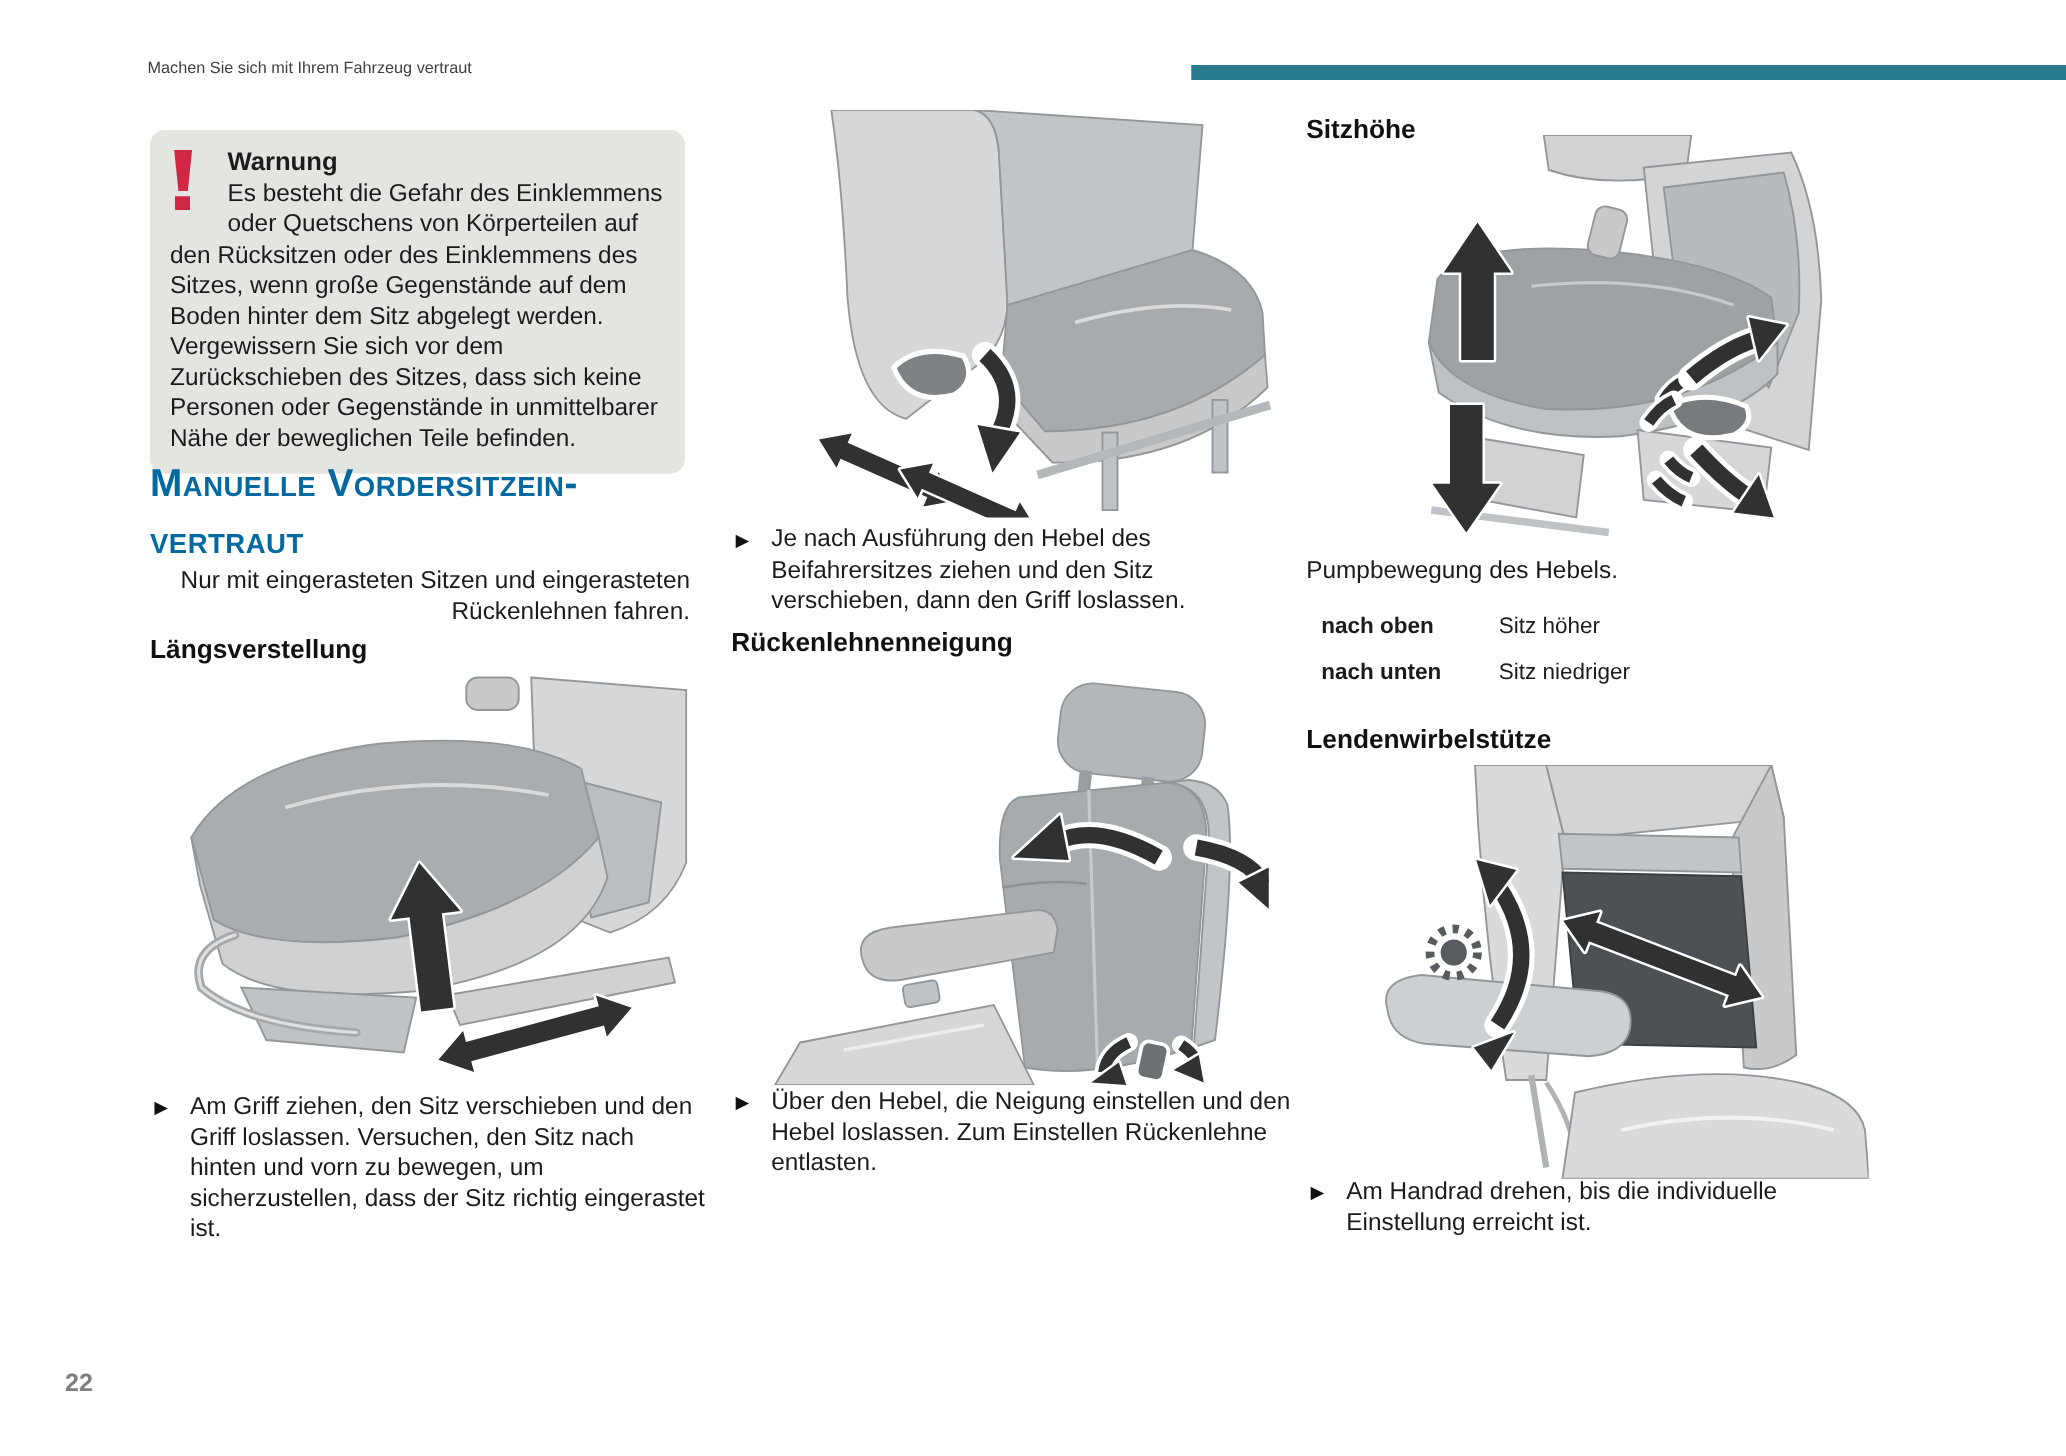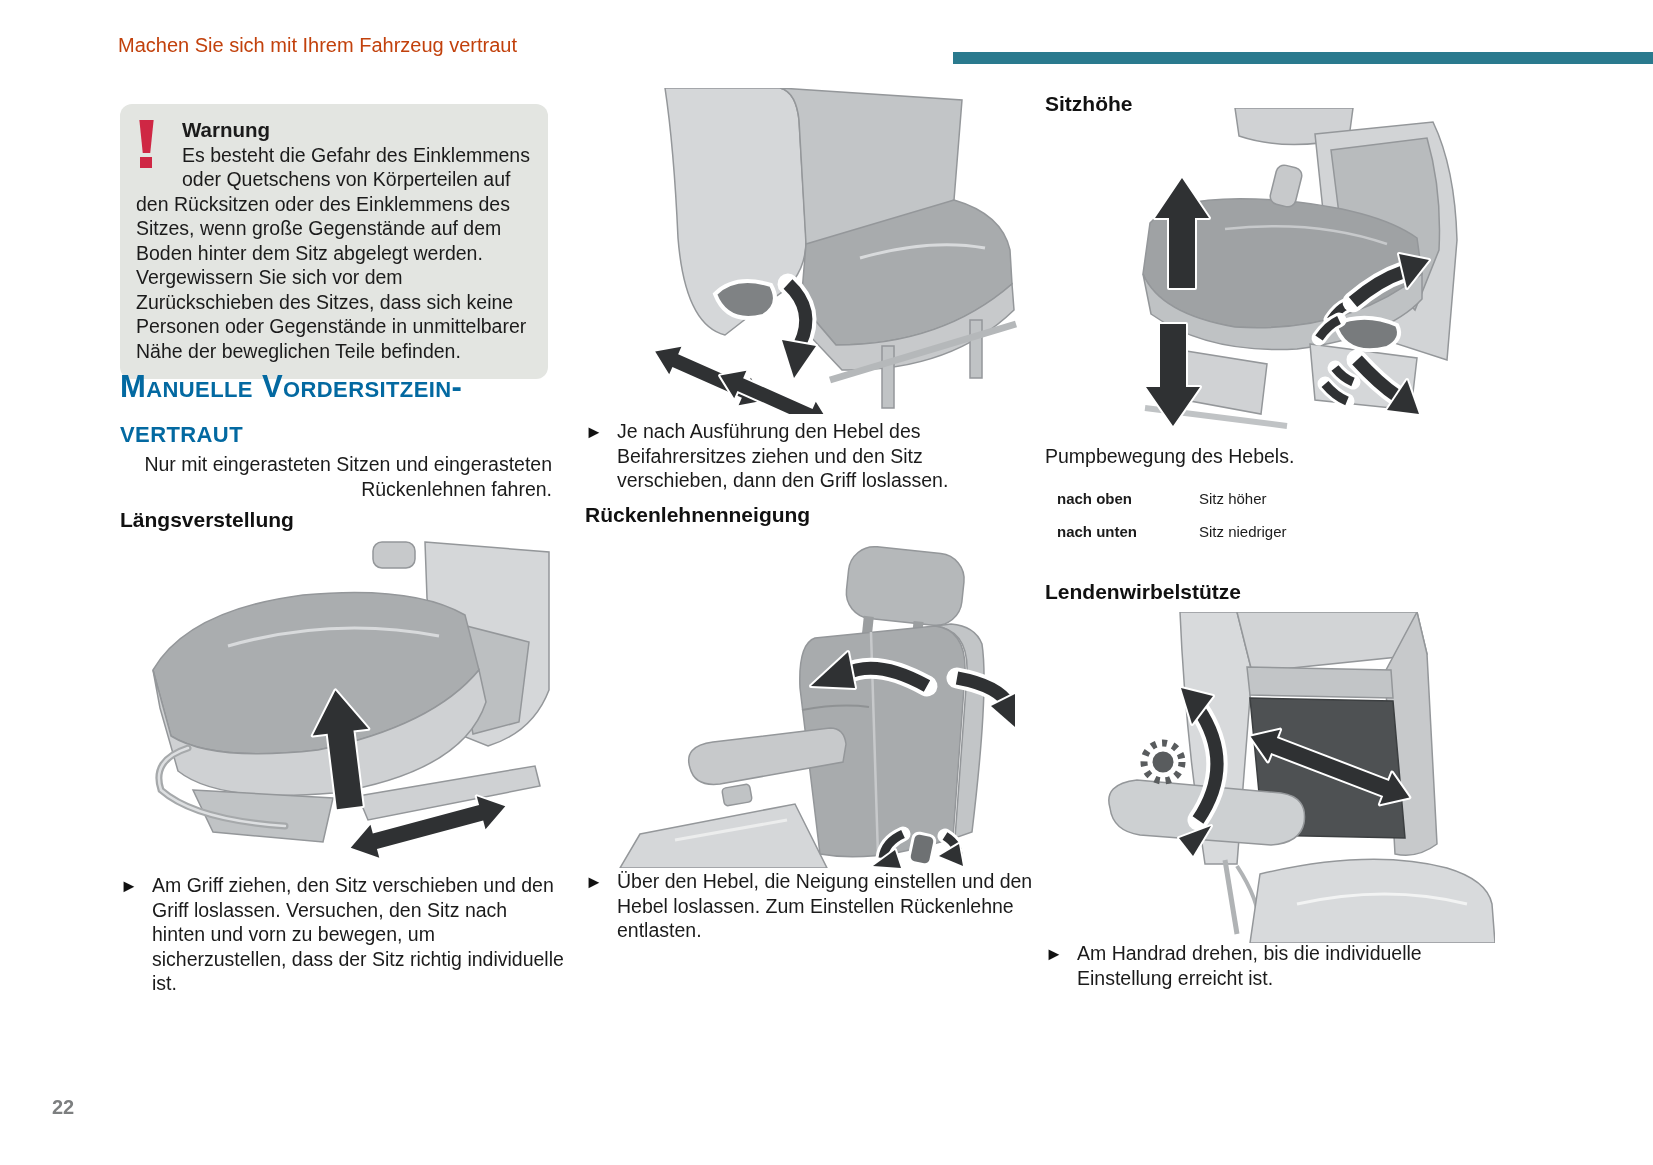--- a/index.html
+++ b/index.html
@@ -1,40 +1,40 @@
 <!DOCTYPE html>
 <html><head>
 <meta charset="utf-8">
 <style>
   html,body{margin:0;padding:0;background:#ffffff;}
   #page{position:relative;width:1653px;height:1165px;background:#ffffff;overflow:hidden;
         font-family:"Liberation Sans", sans-serif;color:#1b1b1b;}
 
   .abs{position:absolute;}
 
-  .header-title{left:118px;top:34px;font-size:20px;color:#c2410c;}
+  .header-title{left:118px;top:46px;font-size:13px;color:#404040;}
   .accent-bar{left:953px;top:52px;width:700px;height:12px;}
 
   .warn-box{left:120px;top:92px;width:396px;background:#e3e5e1;border-radius:12px;
             padding:14px 16px 16px 16px;font-size:19.5px;line-height:24.5px;margin-top:12px;}
   .warn-icon{float:left;width:34px;height:50px;margin:2px 10px 0 2px;}
   .warn-icon .bar{width:17px;height:33px;clip-path:polygon(8% 0,92% 0,72% 100%,28% 100%);}
   .warn-icon .dot{width:12px;height:11px;margin:4px 0 0 2px;}
   .warn-title{font-weight:bold;font-size:20.5px;}
   .warn-p{margin:0;}
 
   .sec-title{left:120px;top:364px;font-variant:small-caps;font-weight:bold;
              font-size:31px;line-height:45px;letter-spacing:.4px;color:#0369a1;}
   .body-text{font-size:19.5px;line-height:24.5px;}
   .sub-head{font-weight:bold;font-size:21px;color:#111;}
 
   .bullet{display:flex;gap:11px;font-size:19.5px;line-height:24.5px;}
   .bullet .marker{font-size:18px;padding-top:1px;color:#111;flex:0 0 21px;}
 
-  .spec-row{display:flex;margin-bottom:16px;font-size:15px;}
+  .spec-row{display:flex;margin-bottom:16px;font-size:18px;}
   .spec-action{font-weight:bold;width:142px;}
 
   .page-num{left:52px;top:1096px;font-weight:bold;font-size:20px;color:#7d7f80;}
 
   
   .shaft-w{stroke:#ffffff;stroke-width:21px;fill:none;stroke-linecap:round;}
   .shaft-b{stroke:#2f3133;stroke-width:13px;fill:none;stroke-linecap:butt;}
   .dash-w{stroke:#ffffff;stroke-width:15px;fill:none;stroke-linecap:round;}
   .dash-b{stroke:#2f3133;stroke-width:9px;fill:none;stroke-linecap:butt;}
   .arr{fill:#2f3133;stroke:#ffffff;stroke-width:4px;paint-order:stroke;stroke-linejoin:round;}
@@ -80,21 +80,21 @@
     <g transform="translate(210,212) rotate(-7)">
       <polygon class="arr" points="0,-62 -28,-20 -13,-20 -13,56 13,56 13,-20 28,-20"></polygon>
     </g>
     <g transform="translate(295,287) rotate(-15)">
       <polygon class="arr" points="-80,0 -55,-17 -55,-8 55,-8 55,-17 80,0 55,17 55,8 -55,8 -55,17"></polygon>
     </g>
   </svg>
 
   <div class="abs bullet" style="left:120px;top:873px;width:445px;">
     <span class="marker">►</span>
-    <span>Am Griff ziehen, den Sitz verschieben und den Griff loslassen. Versuchen, den Sitz nach hinten und vorn zu bewegen, um sicherzustellen, dass der Sitz richtig individuelle ist.</span>
+    <span>Am Griff ziehen, den Sitz verschieben und den Griff loslassen. Versuchen, den Sitz nach hinten und vorn zu bewegen, um sicherzustellen, dass der Sitz richtig eingerastet ist.</span>
   </div>
 
   <svg class="abs" style="left:630px;top:88px;" width="390" height="326" viewBox="0 0 390 326">
     <path d="M35,0 L150,0 Q166,4 169,32 L176,150 Q177,192 140,212 L95,247 Q55,237 48,150 Q44,60 35,0 Z" fill="#d5d7d9" class="seat-line"></path>
     <path d="M150,0 L332,12 L324,112 Q250,152 176,156 L169,32 Q166,4 150,0 Z" fill="#c2c5c7" class="seat-line"></path>
     <path d="M176,156 L324,112 Q372,126 380,162 L382,196 Q312,257 206,257 L171,216 Z" fill="#a8abad" class="seat-line"></path>
     <path d="M171,216 L206,257 Q312,257 382,196 L384,222 Q320,284 212,282 L178,246 Z" fill="#c7c9cb" class="seat-line"></path>
     <path d="M230,170 Q300,150 355,160" fill="none" stroke="#d8dadc" stroke-width="3"></path>
     <rect x="252" y="258" width="12" height="62" fill="#c0c3c5" class="seat-line"></rect>
     <rect x="340" y="232" width="12" height="58" fill="#c0c3c5" class="seat-line"></rect>

